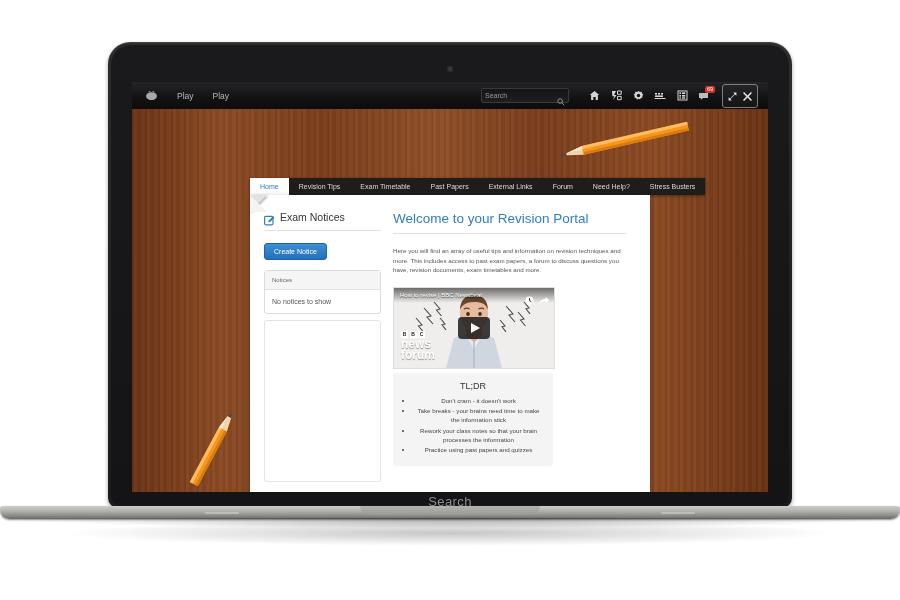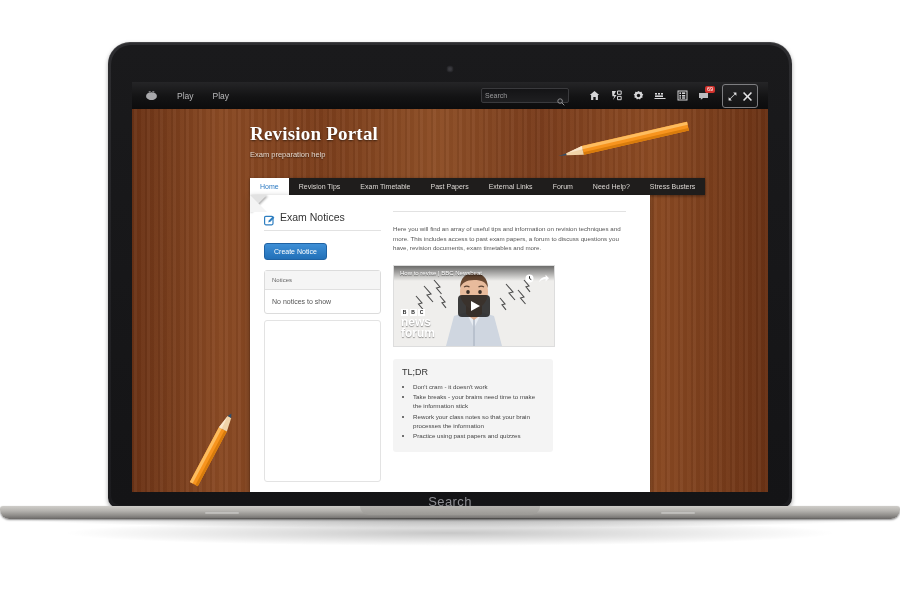--- a/index.html
+++ b/index.html
@@ -197,22 +197,22 @@
     width:32px;height:22px;background:rgba(20,20,20,.82);border-radius:4px;
     display:flex;align-items:center;justify-content:center;z-index:5;
   }
   .playtri{
     width:0;height:0;border-left:9px solid #fff;
     border-top:5.5px solid transparent;border-bottom:5.5px solid transparent;
     margin-left:2px;
   }
 
   .tldr{
-    margin-top:12px;width:160px;background:#f4f4f4;border-radius:3px;
-    padding:8px 9px 10px 9px;box-sizing:border-box;
+    margin-top:4px;width:160px;background:#f4f4f4;border-radius:3px;
+    padding:8px 9px 10px 9px;box-sizing:border-box;text-align:center;
   }
   .tldr h3{margin:0 0 5px 0;font-size:9px;color:#333;font-weight:normal;}
   .tldr ul{margin:0;padding-left:11px;}
   .tldr li{font-size:6.2px;color:#444;line-height:1.5;margin-bottom:1px;}
 
   .pencil{position:absolute;}
 </style>
 </head>
 <body>
 
@@ -331,24 +331,20 @@
                 <rect x="30" y="18" width="9" height="62" fill="#f7941e"></rect>
                 <rect x="30" y="18" width="3.2" height="62" fill="#fdbc5f"></rect>
                 <rect x="36.4" y="18" width="2.6" height="62" fill="#d97c0c"></rect>
                 <polygon points="30,18 39,18 36.5,4 32.5,4" fill="#f0d3a8"></polygon>
                 <polygon points="30,18 33.2,18 32.5,4" fill="#fae7cc"></polygon>
                 <polygon points="32.5,4 36.5,4 34.5,0" fill="#2f4f6e"></polygon>
               </g>
             </svg>
           </div>
 
-          <div class="site-head">
-            <div class="site-title">Revision Portal</div>
-            <div class="site-sub">Exam preparation help</div>
-          </div>
 
           <div class="nav">
             <div class="nav-item active">Home</div>
             <div class="nav-item">Revision Tips</div>
             <div class="nav-item">Exam Timetable</div>
             <div class="nav-item">Past Papers</div>
             <div class="nav-item">External Links</div>
             <div class="nav-item">Forum</div>
             <div class="nav-item">Need Help?</div>
             <div class="nav-item">Stress Busters</div>
@@ -376,20 +372,21 @@
 
                 <div class="notices-card">
                   <div class="nh">Notices</div>
                   <div class="nb">No notices to show</div>
                 </div>
 
                 <div class="leftbox"></div>
               </div>
 
               <div class="col-right">
+                <div class="welcome">Welcome to your Revision Portal</div>
                 <div class="rule"></div>
                 <div class="intro">Here you will find an array of useful tips and information on revision techniques and more.  This includes access to past exam papers, a  forum to discuss questions you have, revision documents, exam timetables and more.</div>
 
                 <div class="video">
                   <div class="vperson">
                     <svg width="160" height="80" viewBox="0 0 160 80">
                       <rect width="160" height="80" fill="#efeeec"></rect>
 
                       <path d="M52 80 L60 50 L80 44 L100 50 L108 80 Z" fill="#cfd6e0"></path>
                       <path d="M72 46 L80 62 L88 46 L80 43 Z" fill="#e9edf3"></path>

